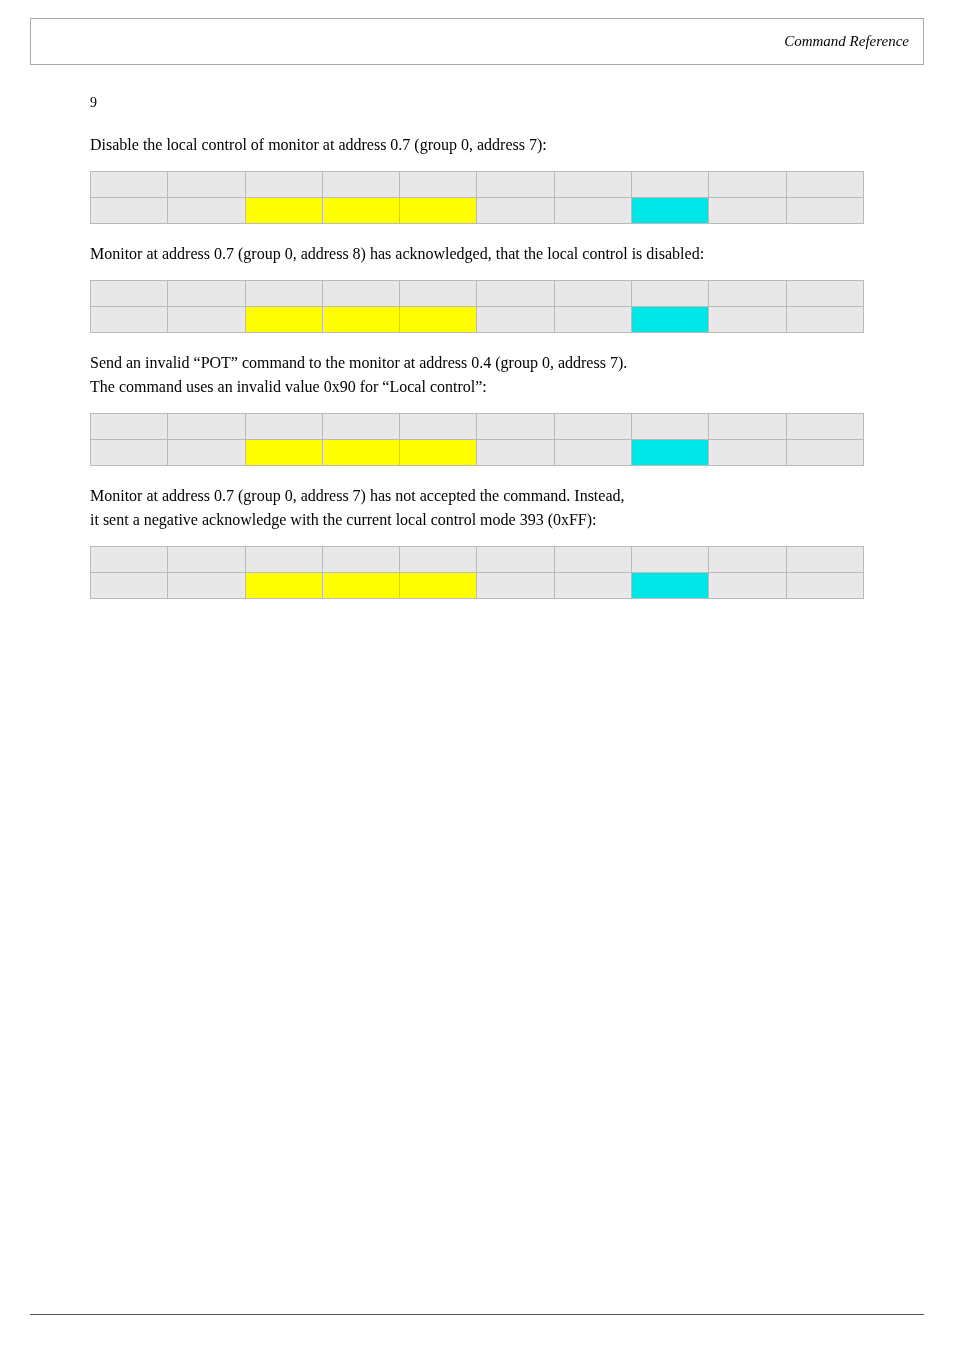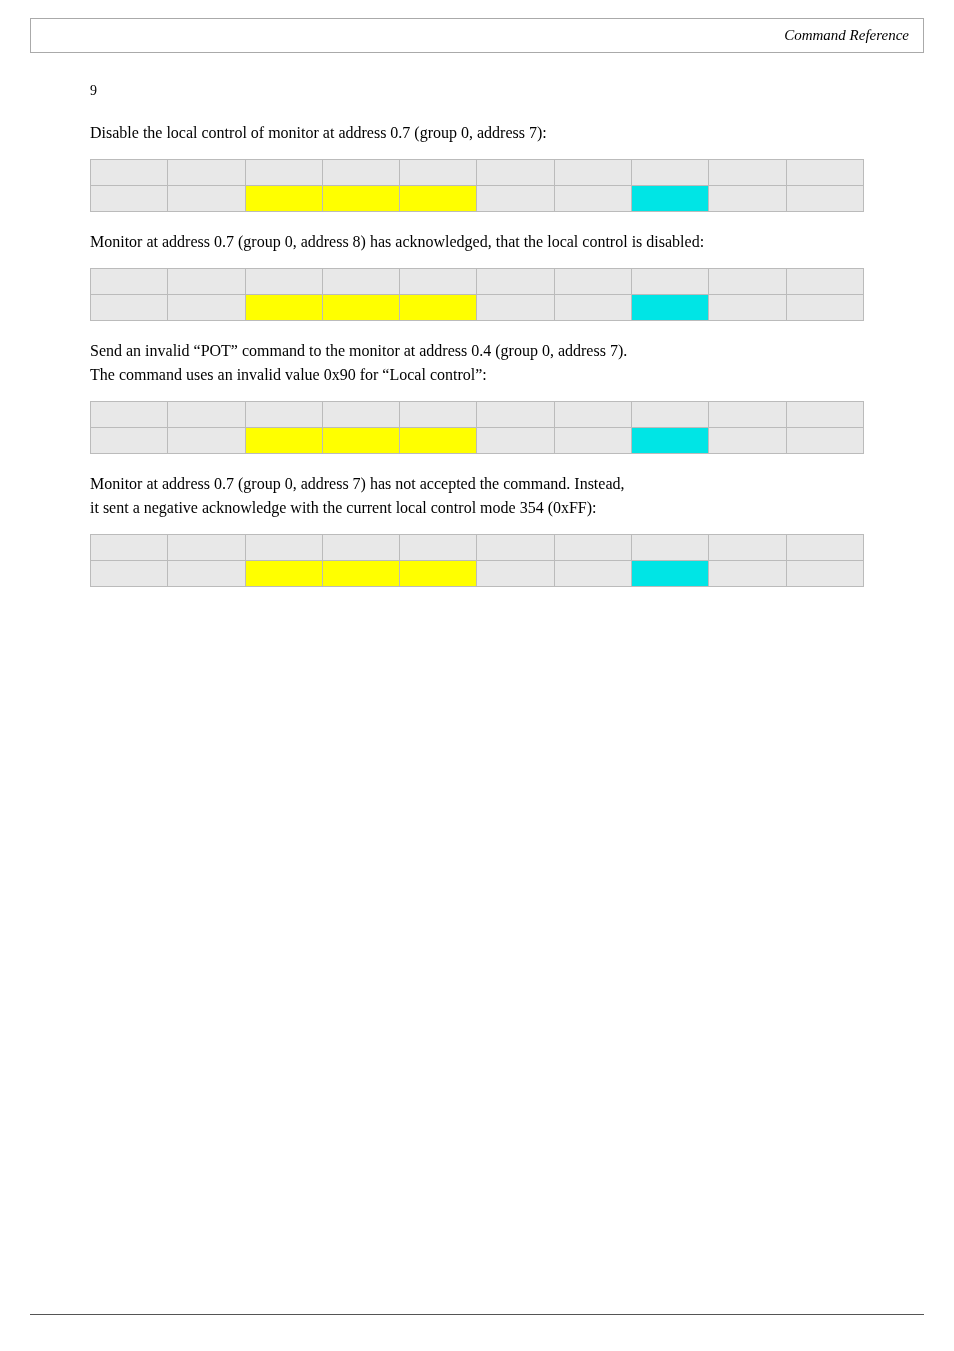--- a/index.html
+++ b/index.html
@@ -9,21 +9,21 @@
       font-family: Georgia, 'Times New Roman', serif;
       font-size: 14px;
       color: #000;
       width: 954px;
       min-height: 1351px;
       position: relative;
     }
 
     .page-header {
       border: 1px solid #aaa;
-      padding: 8px 14px;
+      padding: 14px 14px;
       margin: 18px 30px 0 30px;
       text-align: right;
       font-style: italic;
       font-size: 15px;
     }
 
     .page-content {
       padding: 30px 90px 60px 90px;
     }
 
@@ -178,21 +178,21 @@
         <td class="grey"></td>
         <td class="grey"></td>
       </tr>
     </tbody>
       </table>
   </div>
 
   <div>
     <p class="section-text">
       <span>Monitor at address 0.7 (group 0, address 7) has not accepted the command. Instead,</span><br>
-      <span>it sent a negative acknowledge with the current local control mode 354 (0xFF):</span>
+      <span>it sent a negative acknowledge with the current local control mode 393 (0xFF):</span>
     </p>
     <table class="command-table">
       <tbody>
           <tr>
         <td></td>
         <td></td>
         <td></td>
         <td></td>
         <td></td>
         <td></td>

